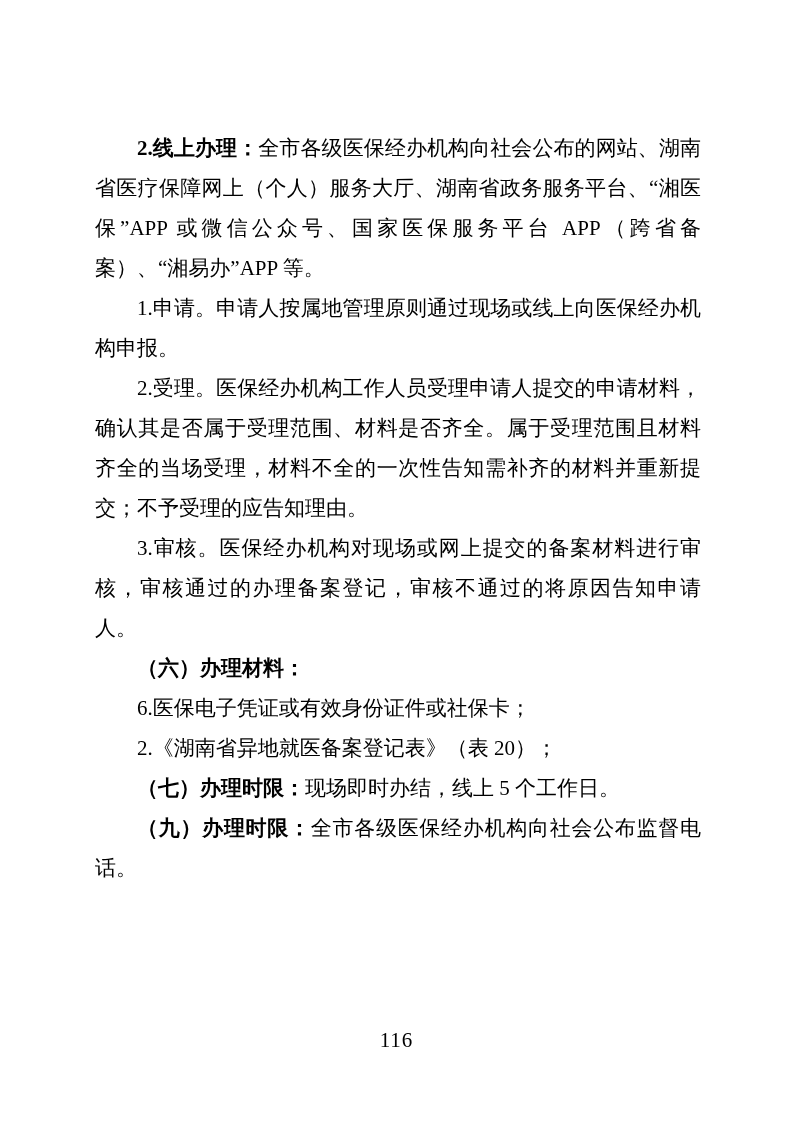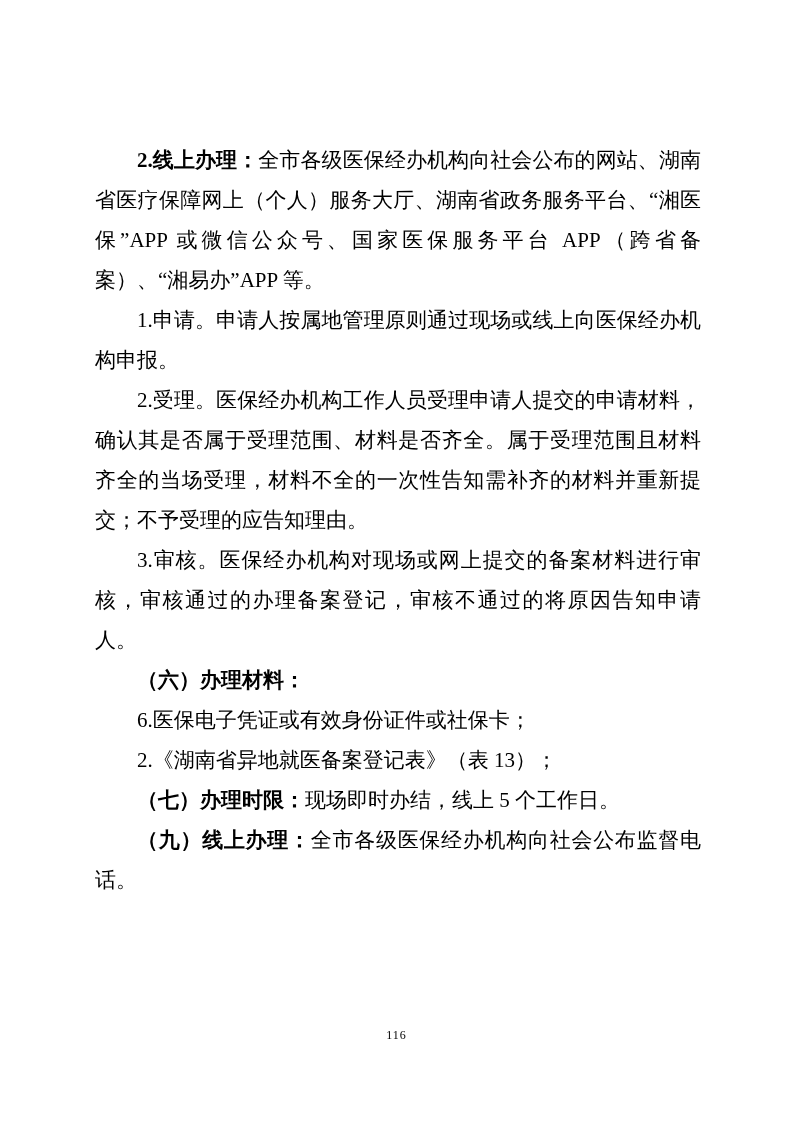--- a/index.html
+++ b/index.html
@@ -12,53 +12,53 @@
     width: 793px;
     height: 1122px;
     background: #ffffff;
     overflow: hidden;
     font-family: "Liberation Serif", "DejaVu Serif", serif;
     color: #000000;
   }
   .content {
     position: absolute;
     left: 95px;
-    top: 140px;
+    top: 128px;
     width: 606px;
   }
   .para {
     margin: 0;
     font-size: 21px;
     line-height: 40px;
     text-align: justify;
     text-indent: 2em;
     word-break: break-all;
   }
   .lead {
     font-weight: bold;
   }
   .footer {
     position: absolute;
     left: 0;
     top: 1028px;
     width: 100%;
     text-align: center;
-    font-size: 12px;
+    font-size: 21px;
     letter-spacing: 1px;
   }
 </style>
 </head>
 <body>
 
 <div class="page">
   <div class="content">
     <p class="para"><span class="lead">2.线上办理：</span><span>全市各级医保经办机构向社会公布的网站、湖南省医疗保障网上（个人）服务大厅、湖南省政务服务平台、“湘医保”APP 或微信公众号、国家医保服务平台 APP（跨省备案）、“湘易办”APP 等。</span></p>
     <p class="para"><span class="lead"></span><span>1.申请。申请人按属地管理原则通过现场或线上向医保经办机构申报。</span></p>
     <p class="para"><span class="lead"></span><span>2.受理。医保经办机构工作人员受理申请人提交的申请材料，确认其是否属于受理范围、材料是否齐全。属于受理范围且材料齐全的当场受理，材料不全的一次性告知需补齐的材料并重新提交；不予受理的应告知理由。</span></p>
     <p class="para"><span class="lead"></span><span>3.审核。医保经办机构对现场或网上提交的备案材料进行审核，审核通过的办理备案登记，审核不通过的将原因告知申请人。</span></p>
     <p class="para"><span class="lead">（六）办理材料：</span><span></span></p>
     <p class="para"><span class="lead"></span><span>6.医保电子凭证或有效身份证件或社保卡；</span></p>
-    <p class="para"><span class="lead"></span><span>2.《湖南省异地就医备案登记表》（表 13）；</span></p>
+    <p class="para"><span class="lead"></span><span>2.《湖南省异地就医备案登记表》（表 20）；</span></p>
     <p class="para"><span class="lead">（七）办理时限：</span><span>现场即时办结，线上 5 个工作日。</span></p>
-    <p class="para"><span class="lead">（九）线上办理：</span><span>全市各级医保经办机构向社会公布监督电话。</span></p>
+    <p class="para"><span class="lead">（九）办理时限：</span><span>全市各级医保经办机构向社会公布监督电话。</span></p>
   </div>
   <div class="footer">116</div>
 </div>
 
 </body></html>

